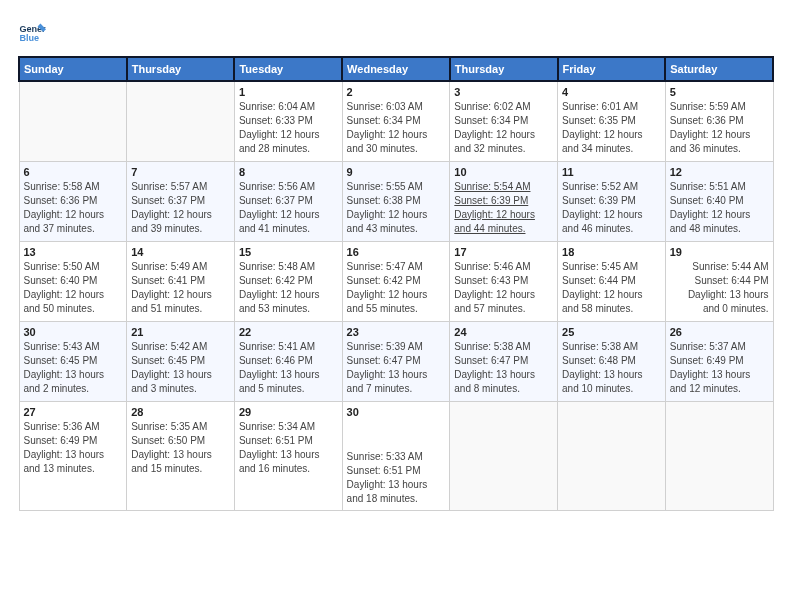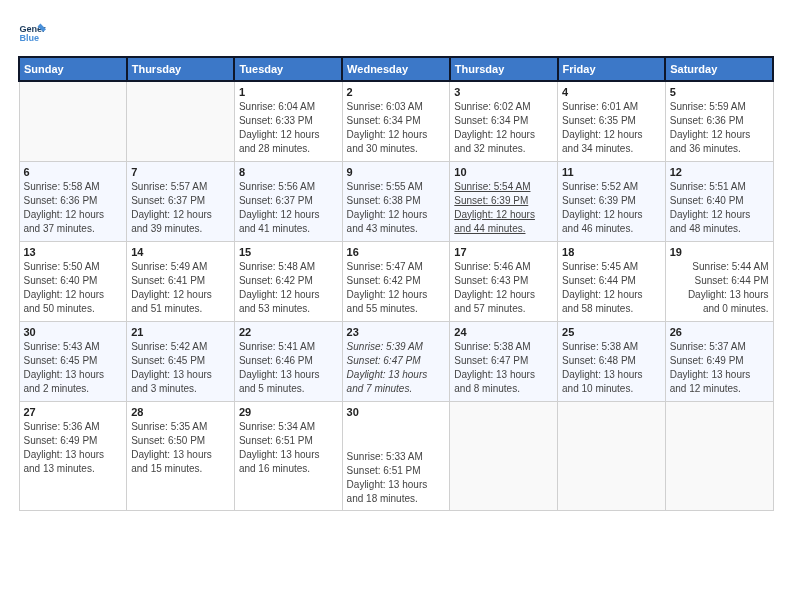--- a/index.html
+++ b/index.html
@@ -287,21 +287,21 @@
           </td>
           <td>
             <span class="day-num">22</span>
             <div class="day-info" style="white-space: pre-line;">Sunrise: 5:41 AM
 Sunset: 6:46 PM
 Daylight: 13 hours
 and 5 minutes.</div>
           </td>
           <td>
             <span class="day-num">23</span>
-            <div class="day-info" style="white-space: pre-line; font-style: italic;">Sunrise: 5:39 AM
+            <div class="day-info" style="white-space: pre-line;">Sunrise: 5:39 AM
 Sunset: 6:47 PM
 Daylight: 13 hours
 and 7 minutes.</div>
           </td>
           <td>
             <span class="day-num">24</span>
             <div class="day-info" style="white-space: pre-line;">Sunrise: 5:38 AM
 Sunset: 6:47 PM
 Daylight: 13 hours
 and 8 minutes.</div>

